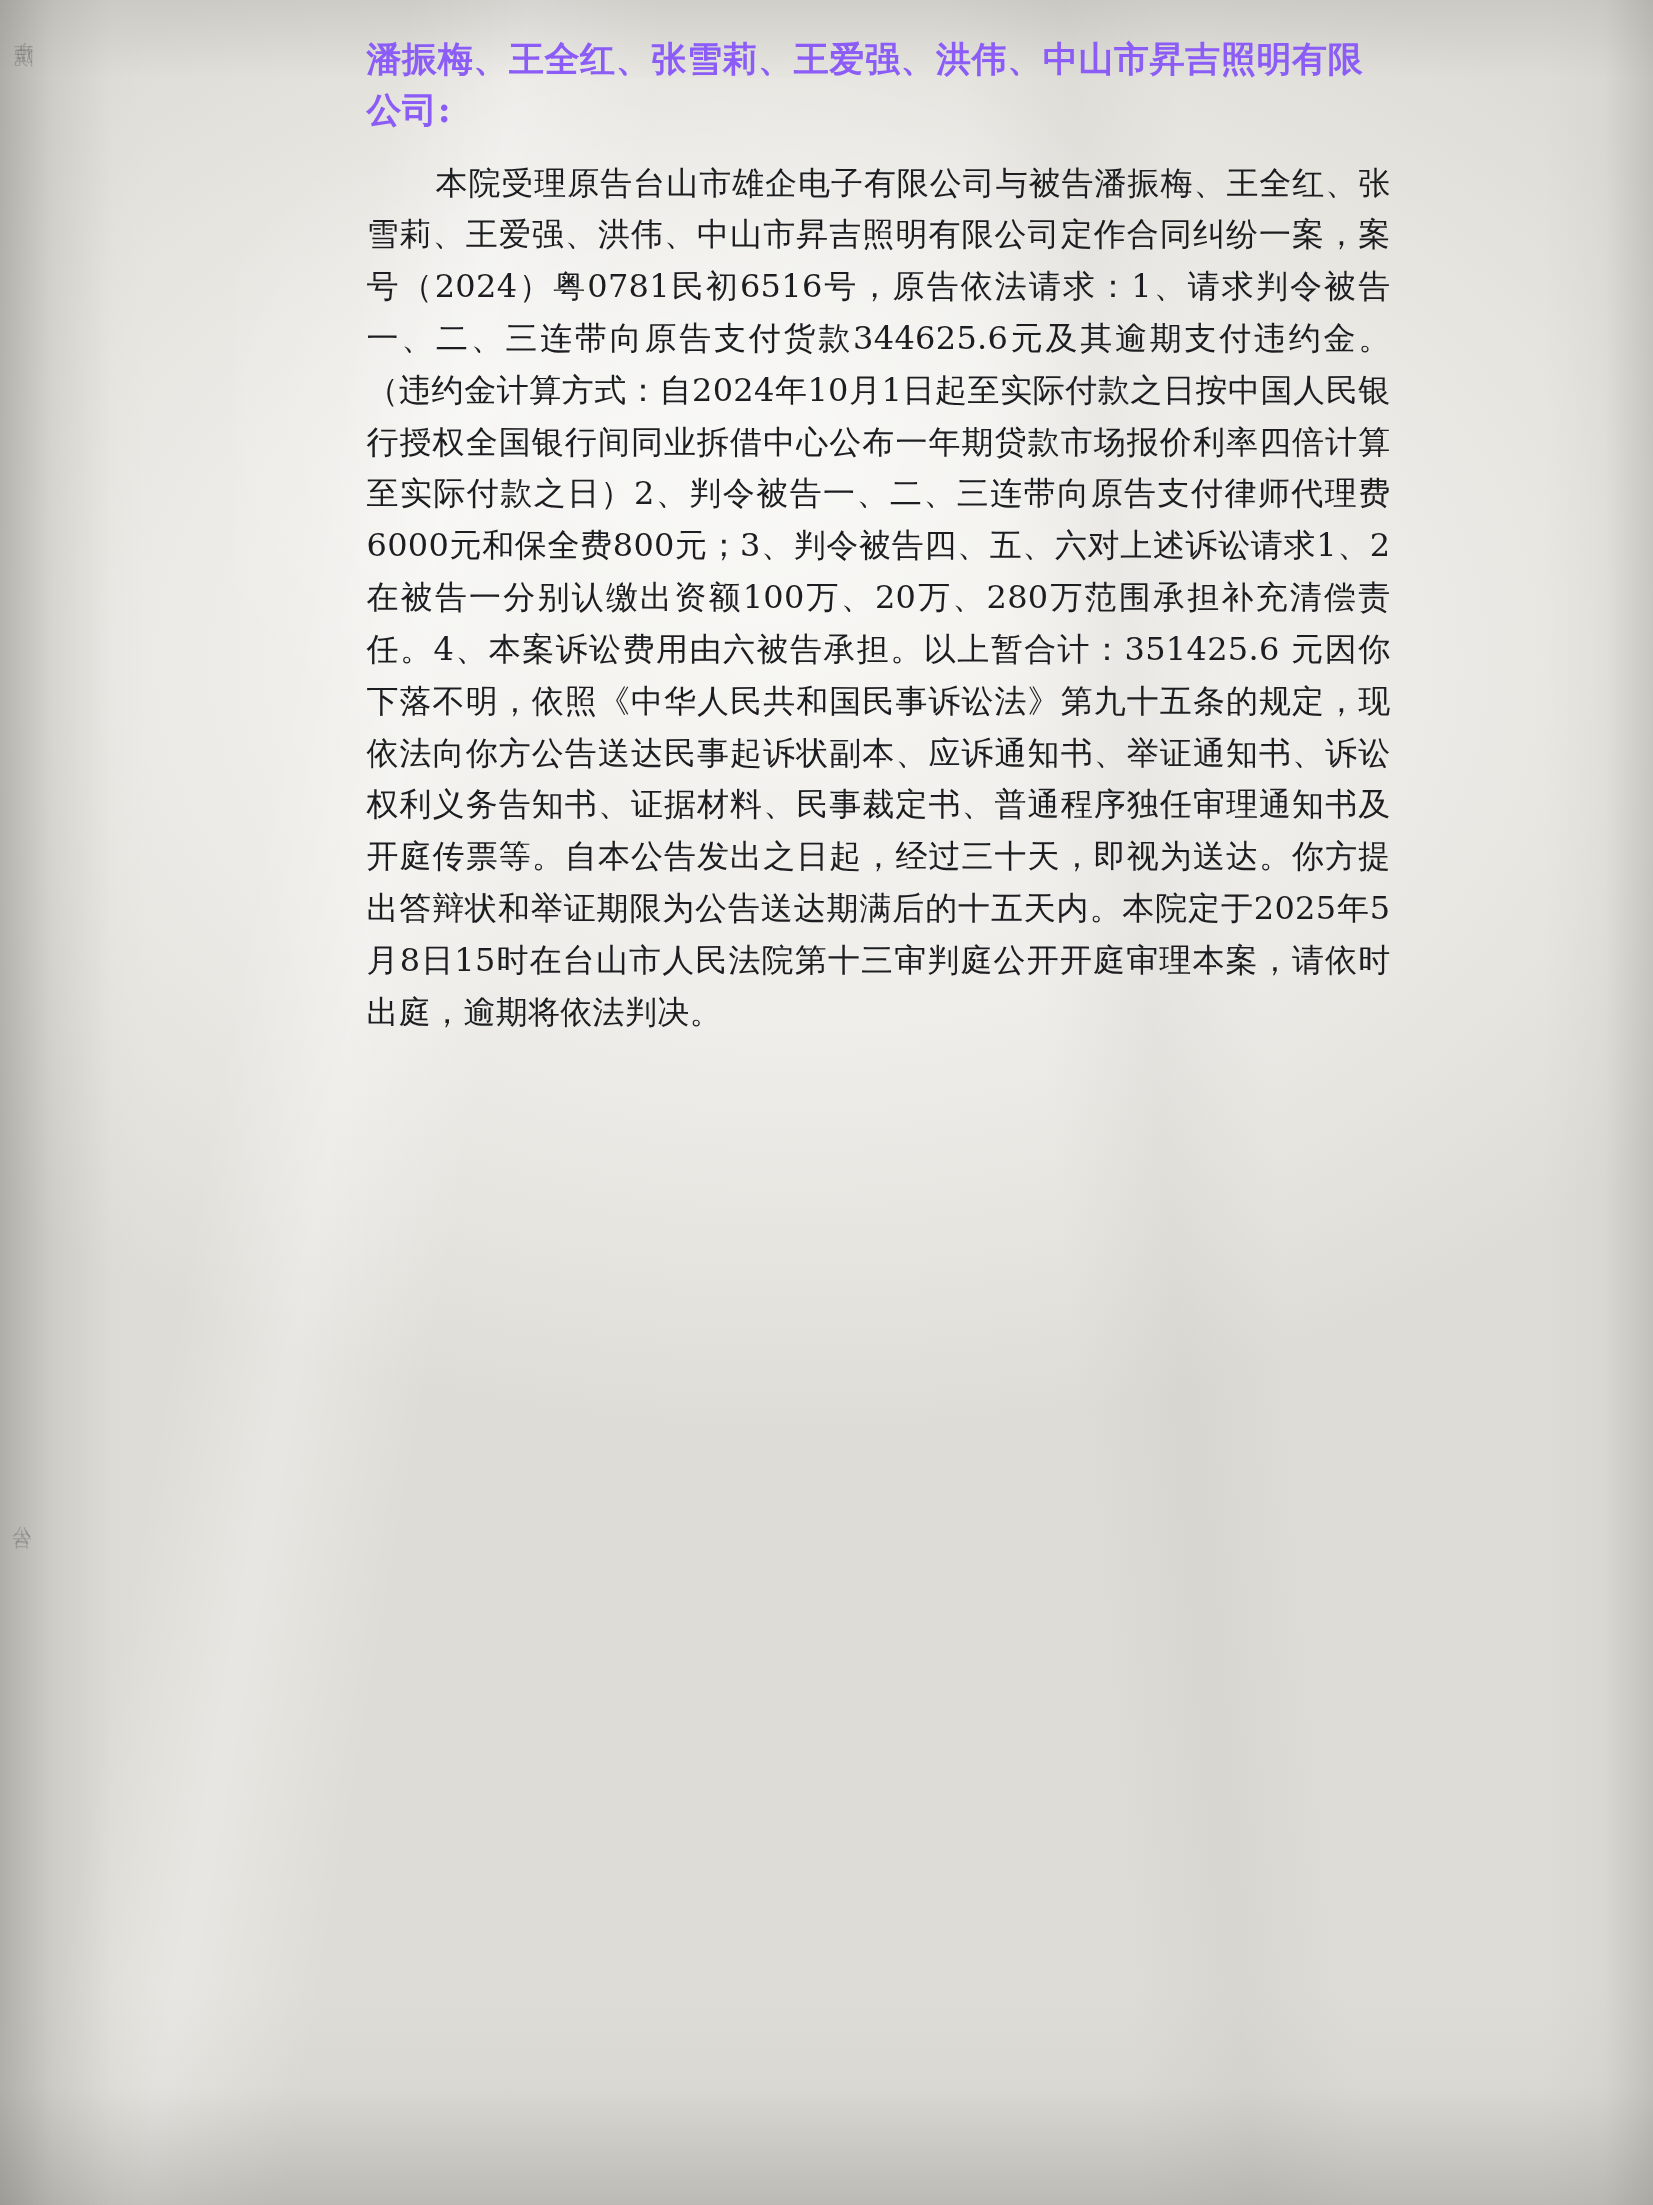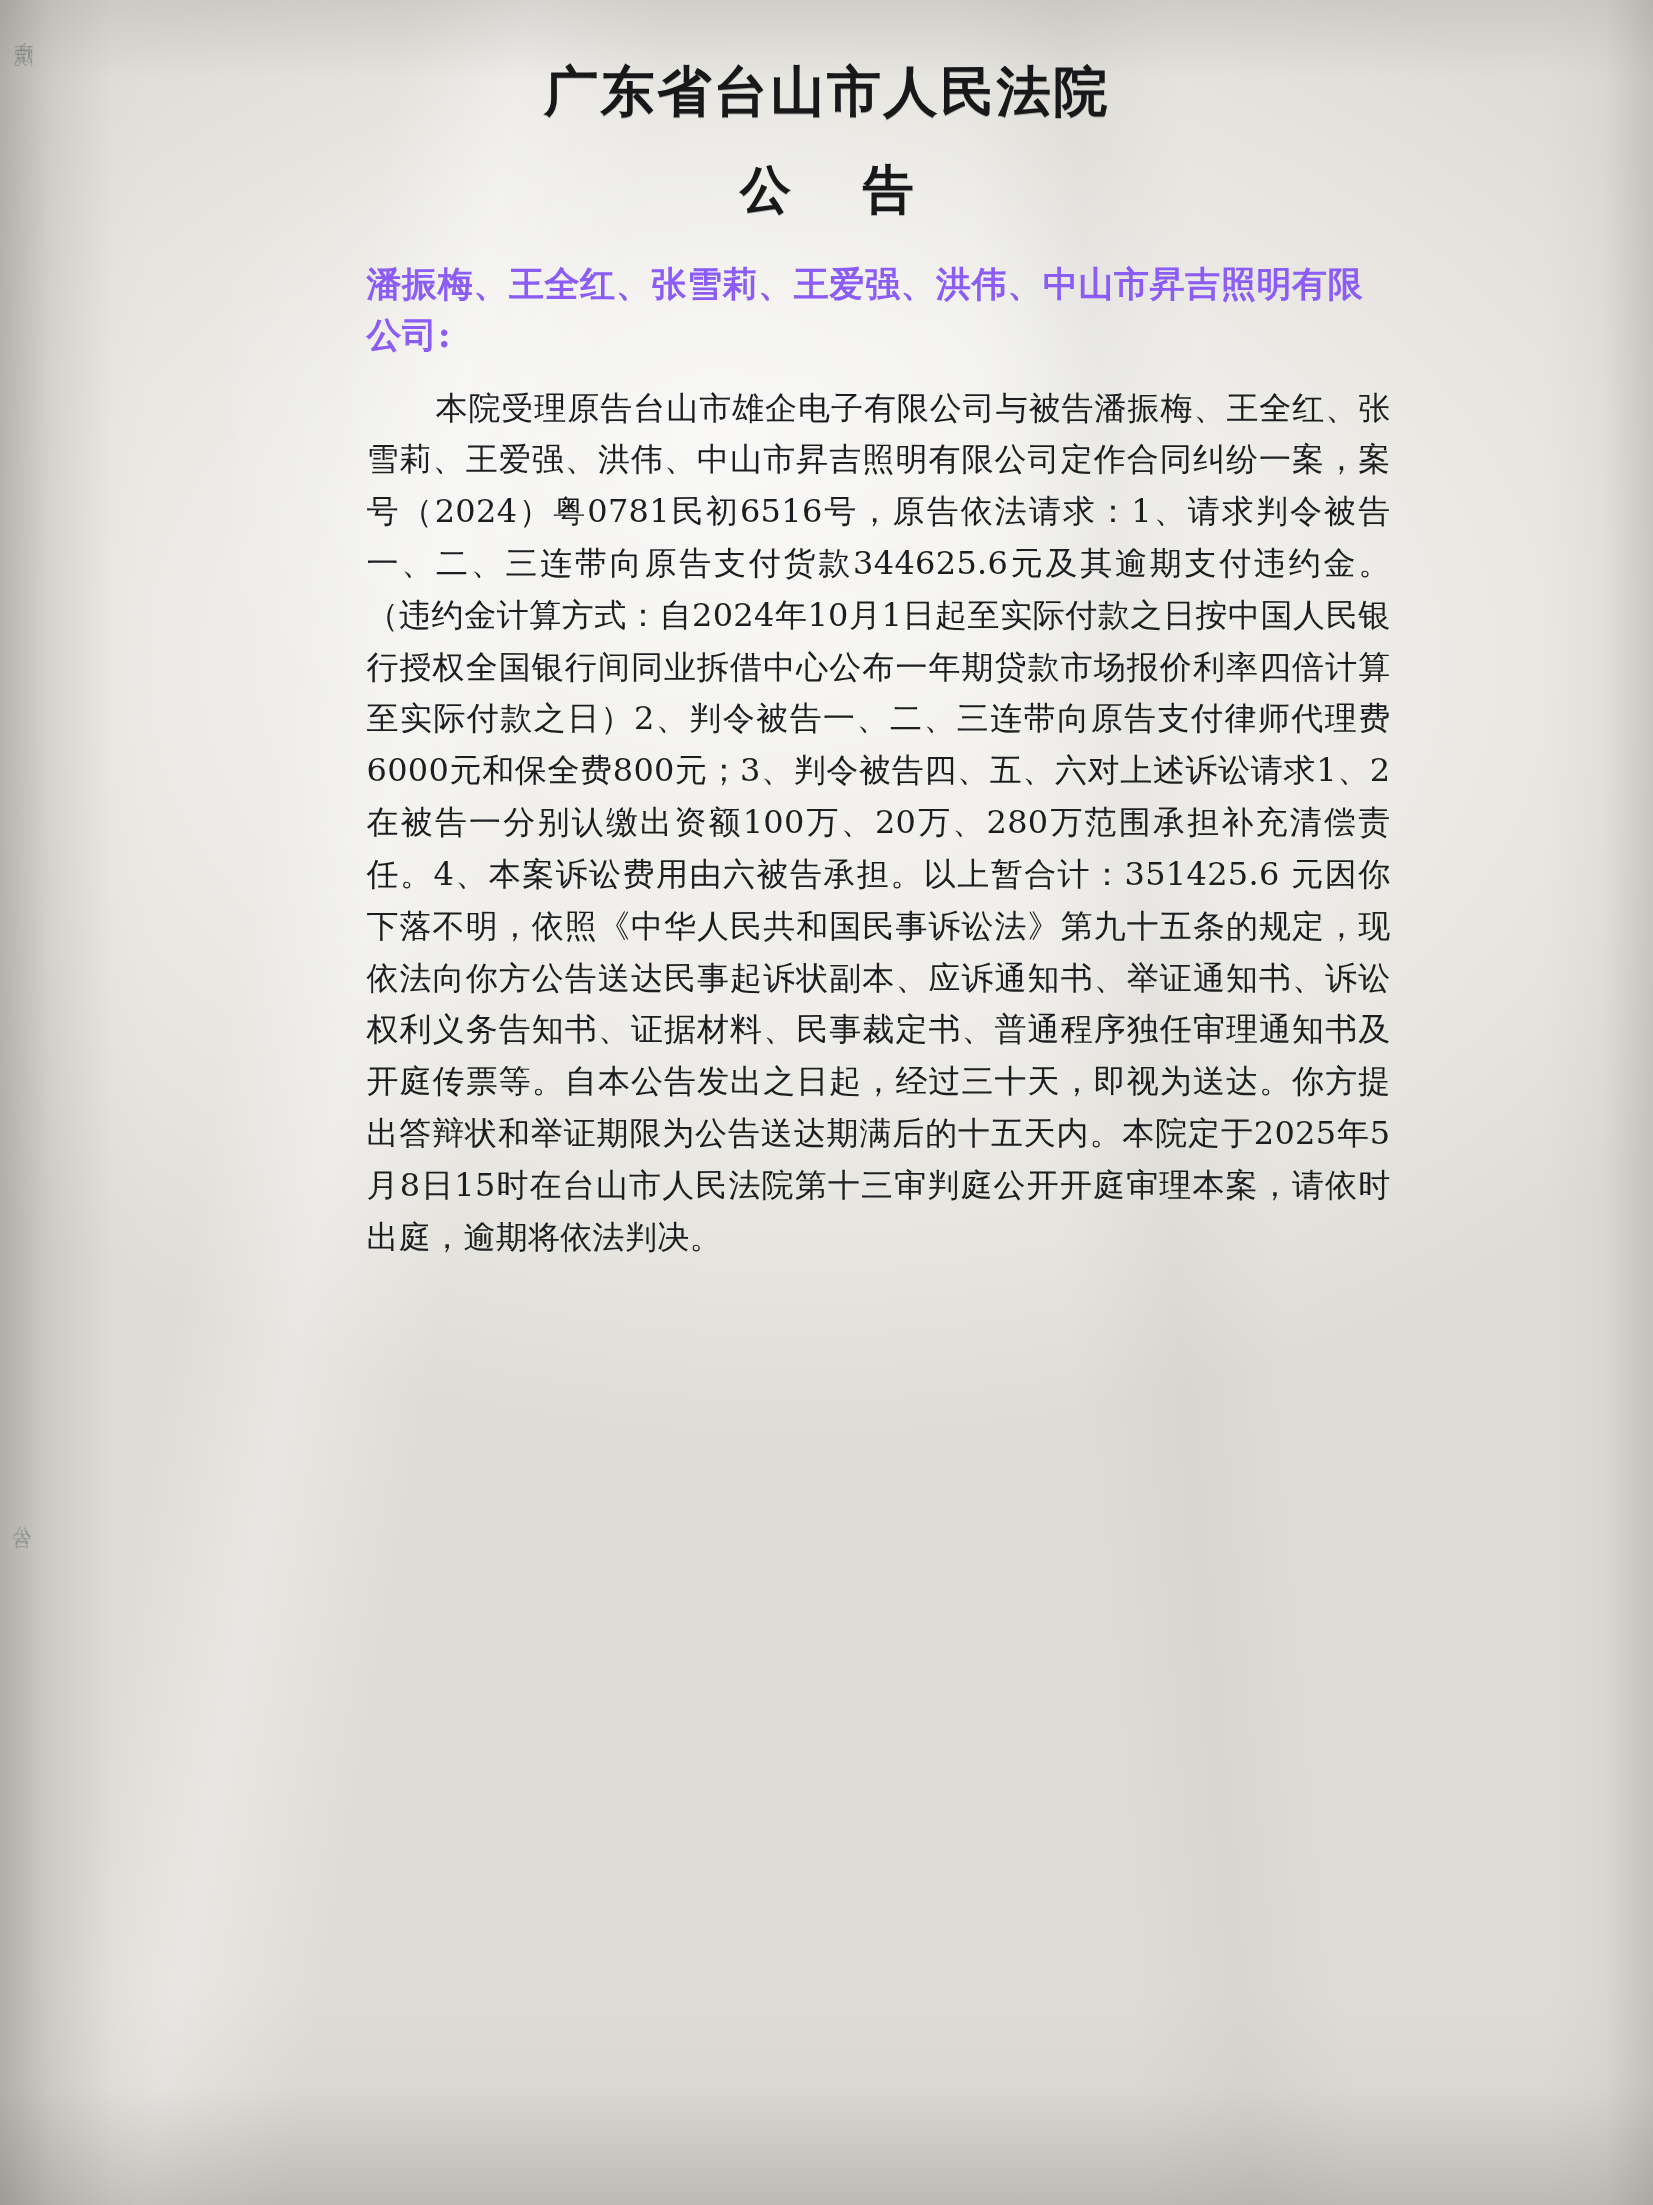--- a/index.html
+++ b/index.html
@@ -148,24 +148,20 @@
   <div class="fold"></div>
   <div class="shade-top"></div>
   <div class="shade-left"></div>
   <div class="shade-right"></div>
   <div class="shade-bottom"></div>
 
   <div class="bleed bleed-a">市法院</div>
   <div class="bleed bleed-b">公告</div>
 
   <div class="content">
-    <div class="title-block">
-      <div class="doc-title">广东省台山市人民法院</div>
-      <div class="doc-subtitle">公 告</div>
-    </div>
 
     <div class="body-block">
       <div class="addressee">潘振梅、王全红、张雪莉、王爱强、洪伟、中山市昇吉照明有限公司:</div>
       <div class="para">本院受理原告台山市雄企电子有限公司与被告潘振梅、王全红、张雪莉、王爱强、洪伟、中山市昇吉照明有限公司定作合同纠纷一案，案号（2024）粤0781民初6516号，原告依法请求：1、请求判令被告一、二、三连带向原告支付货款344625.6元及其逾期支付违约金。（违约金计算方式：自2024年10月1日起至实际付款之日按中国人民银行授权全国银行间同业拆借中心公布一年期贷款市场报价利率四倍计算至实际付款之日）2、判令被告一、二、三连带向原告支付律师代理费6000元和保全费800元；3、判令被告四、五、六对上述诉讼请求1、2在被告一分别认缴出资额100万、20万、280万范围承担补充清偿责任。4、本案诉讼费用由六被告承担。以上暂合计：351425.6 元因你下落不明，依照《中华人民共和国民事诉讼法》第九十五条的规定，现依法向你方公告送达民事起诉状副本、应诉通知书、举证通知书、诉讼权利义务告知书、证据材料、民事裁定书、普通程序独任审理通知书及开庭传票等。自本公告发出之日起，经过三十天，即视为送达。你方提出答辩状和举证期限为公告送达期满后的十五天内。本院定于2025年5月8日15时在台山市人民法院第十三审判庭公开开庭审理本案，请依时出庭，逾期将依法判决。</div>
     </div>
   </div>
 </div>
 
 
 </body></html>

